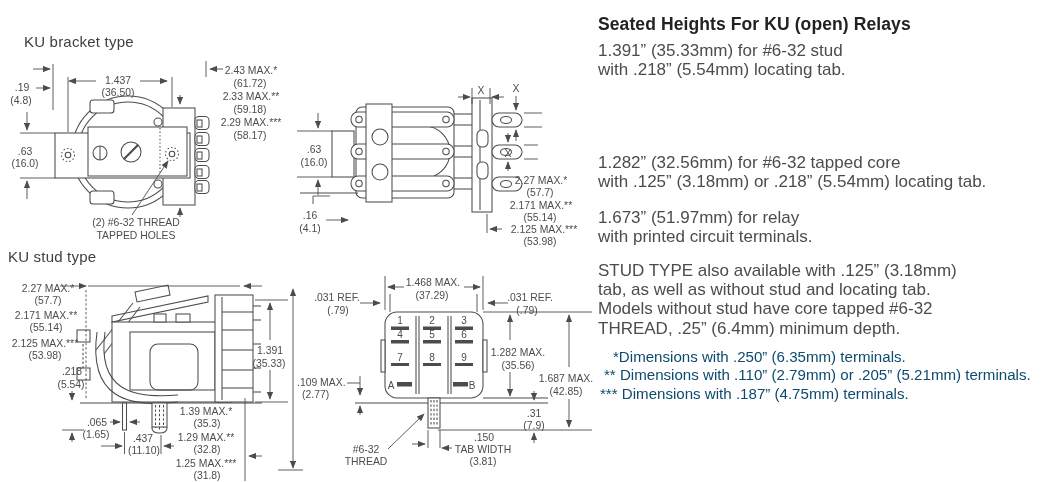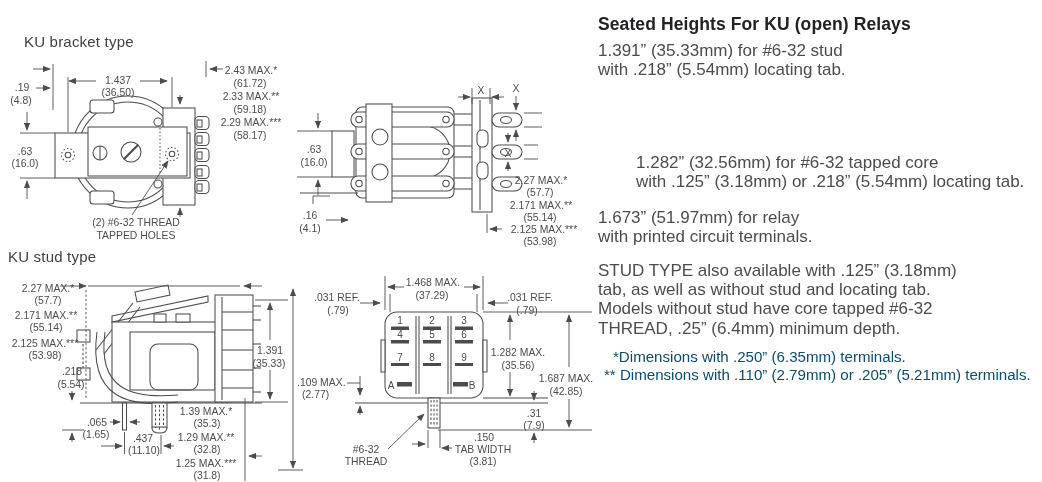--- a/index.html
+++ b/index.html
@@ -21,21 +21,21 @@
   .dwg .dim { stroke-width:.9; }
   .dwg .thk { stroke-width:2.2; }
   .dwg .dash { stroke-dasharray:2.4,2; }
   .dwg .dots { stroke-dasharray:1.4,2.2; }
   .dwg text { fill:#4b4c4e; stroke:none; font-size:10.4px; font-family:"Liberation Sans","DejaVu Sans",sans-serif; }
   .dwg text.tm { text-anchor:middle; }
   .dwg text.tnum { font-size:10px; }
   .right-col { position:absolute; left:598px; top:8px; width:444px; height:482px; }
   .right-col h2 { position:absolute; left:0; top:6px; font-size:17.5px; font-weight:bold; color:#212225; letter-spacing:.1px; }
   .para { position:absolute; left:0; font-size:17px; line-height:19.2px; color:#4b4c4e; white-space:pre-line; }
-  .p1 { top:33px; } .p2 { top:91px; } .p3 { top:145px;margin-left:38px; } .p4 { top:200px; } .p5 { top:253px; }
+  .p1 { top:33px; } .p2 { top:91px; } .p3 { top:145px; } .p4 { top:200px; } .p5 { top:253px; }
   .footnotes { position:absolute; left:0; top:340px; font-size:15.1px; line-height:18.4px; color:#0c4a6e; }
   .fn1 { margin-left:15px; } .fn2 { margin-left:6px; } .fn3 { margin-left:2px; }
 </style>
 </head>
 <body>
 
 <div class="canvas">
 
   <div class="dwg-title" style="left:24px; top:33px;">KU bracket type</div>
   <div class="dwg-title" style="left:8px; top:248px;">KU stud type</div>
@@ -440,16 +440,17 @@
 with .125” (3.18mm) or .218” (5.54mm) locating tab.</p>
     <p class="para p4">1.673” (51.97mm) for relay
 with printed circuit terminals.</p>
     <p class="para p5">STUD TYPE also available with .125” (3.18mm)
 tab, as well as without stud and locating tab.
 Models without stud have core tapped #6-32
 THREAD, .25” (6.4mm) minimum depth.</p>
     <div class="footnotes">
       <div class="fn1">*Dimensions with .250” (6.35mm) terminals.</div>
       <div class="fn2">** Dimensions with .110” (2.79mm) or .205” (5.21mm) terminals.</div>
+      <div class="fn3">*** Dimensions with .187” (4.75mm) terminals.</div>
     </div>
   </div>
 
 </div>
 
 </body></html>

